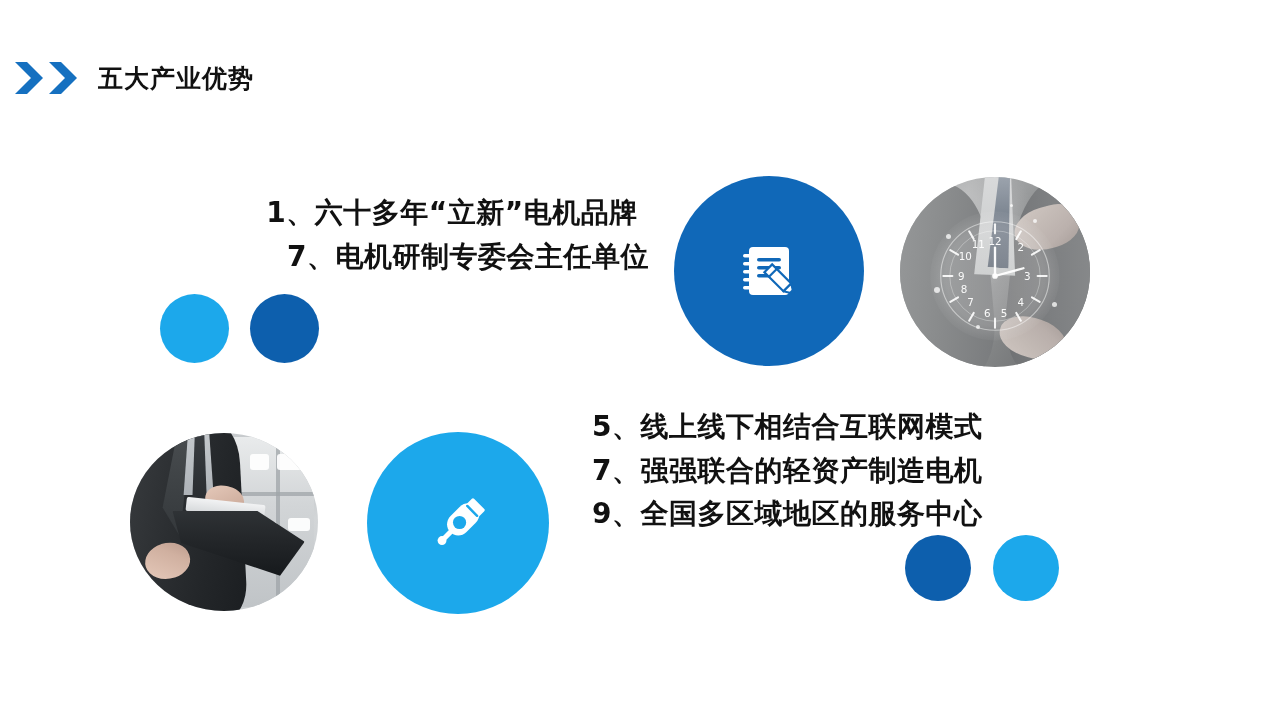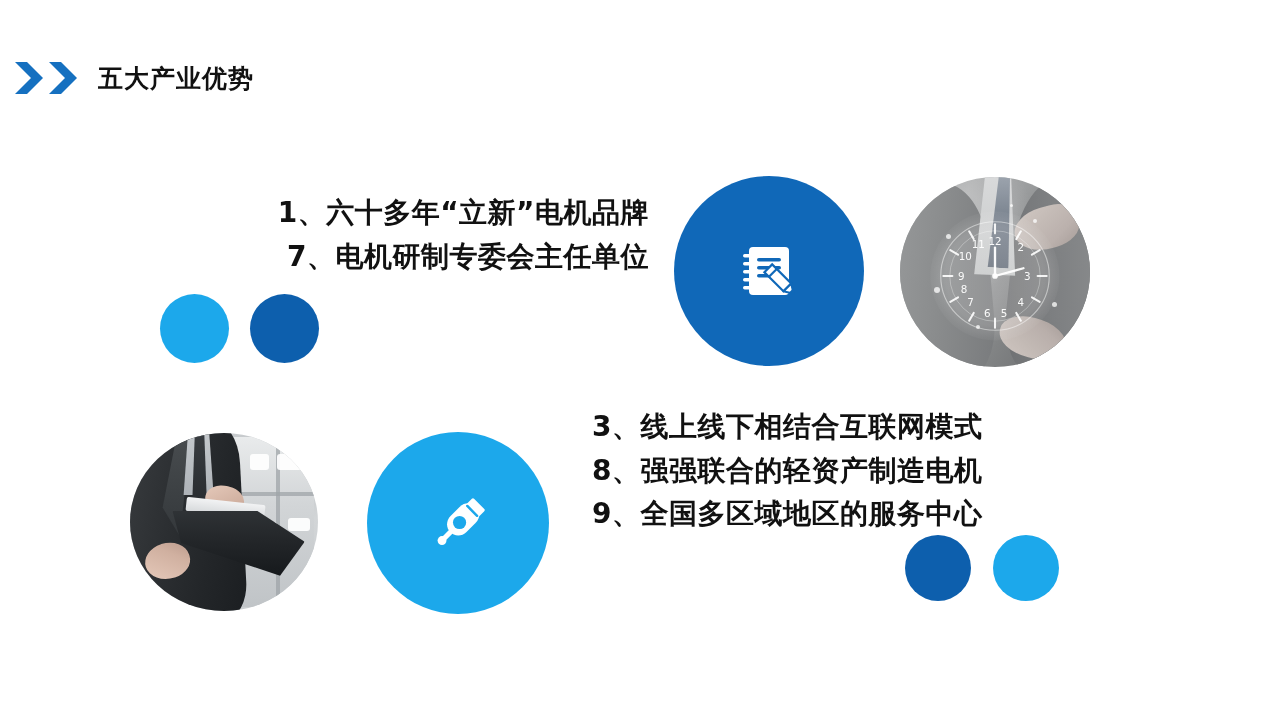--- a/index.html
+++ b/index.html
@@ -223,21 +223,21 @@
   
   .text-block { position: absolute; }
   .text-line {
     font-size: 28px;
     font-weight: bold;
     color: #111111;
     line-height: 1.56;
     white-space: nowrap;
     letter-spacing: 0.5px;
   }
-  .tb-top { left: 255px; top: 191px; text-align: right; }
+  .tb-top { left: 255px; top: 191px; text-align: center; }
   .tb-top .text-line.indent { padding-left: 32px; }
   .tb-bottom { left: 592px; top: 405px; text-align: left; }
 </style>
 </head>
 <body>
 
 <div id="slide">
 
   <div class="header">
     <div class="chevrons">
@@ -250,22 +250,22 @@
     </div>
     <div class="slide-title">五大产业优势</div>
   </div>
 
   <div class="text-block tb-top">
     <div class="text-line">1、六十多年“立新”电机品牌</div>
     <div class="text-line indent">7、电机研制专委会主任单位</div>
   </div>
 
   <div class="text-block tb-bottom">
-    <div class="text-line">3、线上线下相结合互联网模式</div>
-    <div class="text-line">8、强强联合的轻资产制造电机</div>
+    <div class="text-line">5、线上线下相结合互联网模式</div>
+    <div class="text-line">7、强强联合的轻资产制造电机</div>
     <div class="text-line">9、全国多区域地区的服务中心</div>
   </div>
 
   <div class="circle" style="left:160px; top:294px; width:69px; height:69px; background:#1CA8EB;"></div>
   <div class="circle" style="left:250px; top:294px; width:69px; height:69px; background:#0D5FAD;"></div>
 
   <div class="circle" style="left:905px; top:535px; width:66px; height:66px; background:#0D5FAD;"></div>
   <div class="circle" style="left:993px; top:535px; width:66px; height:66px; background:#1CA8EB;"></div>
 
   <div class="circle icon-circle" style="left:674px; top:176px; width:190px; height:190px; background:#1068B8;">

